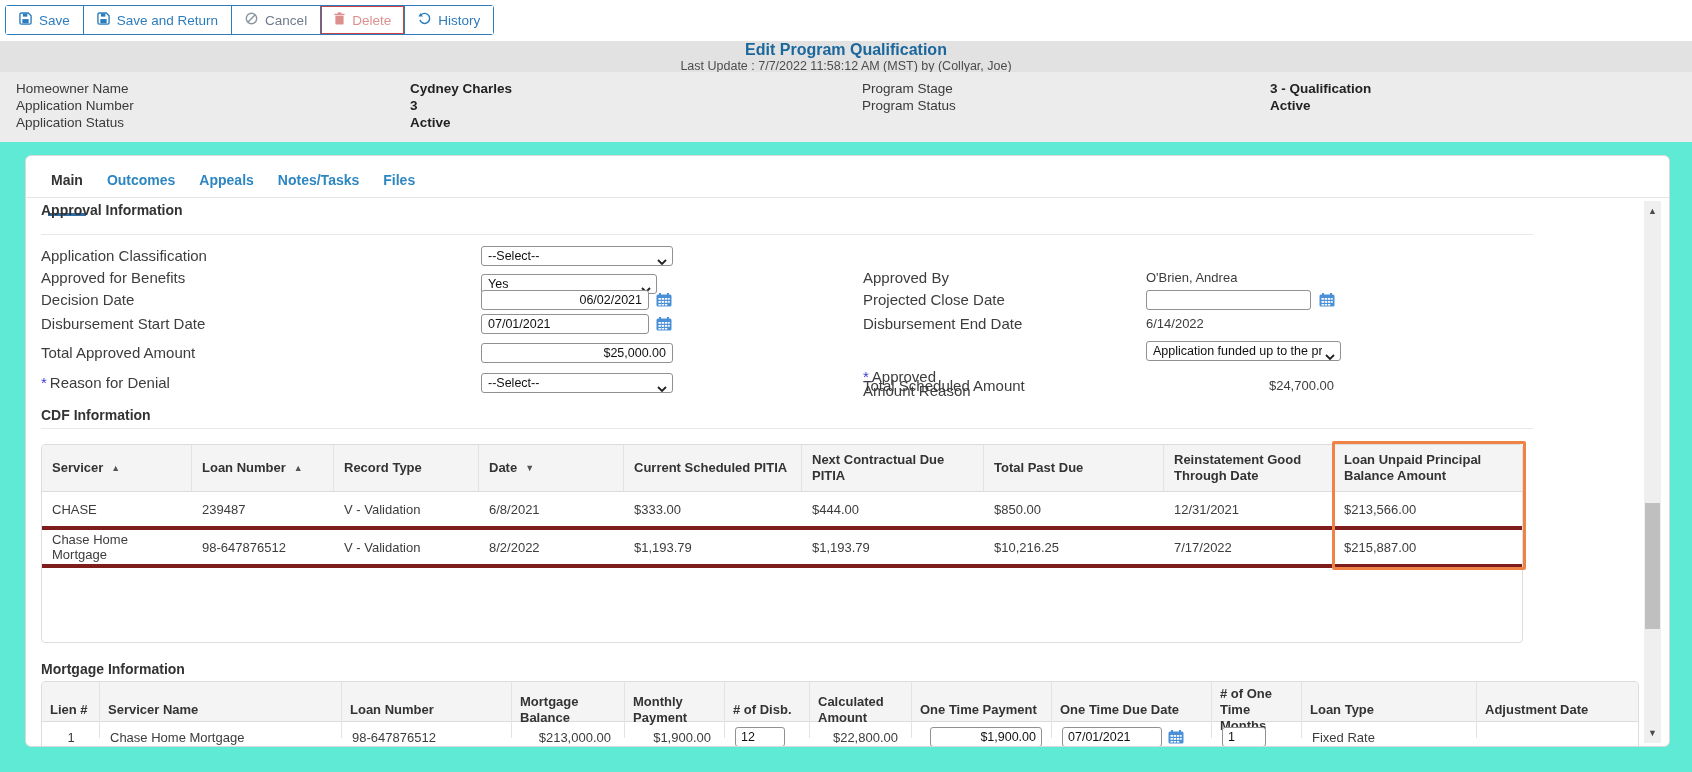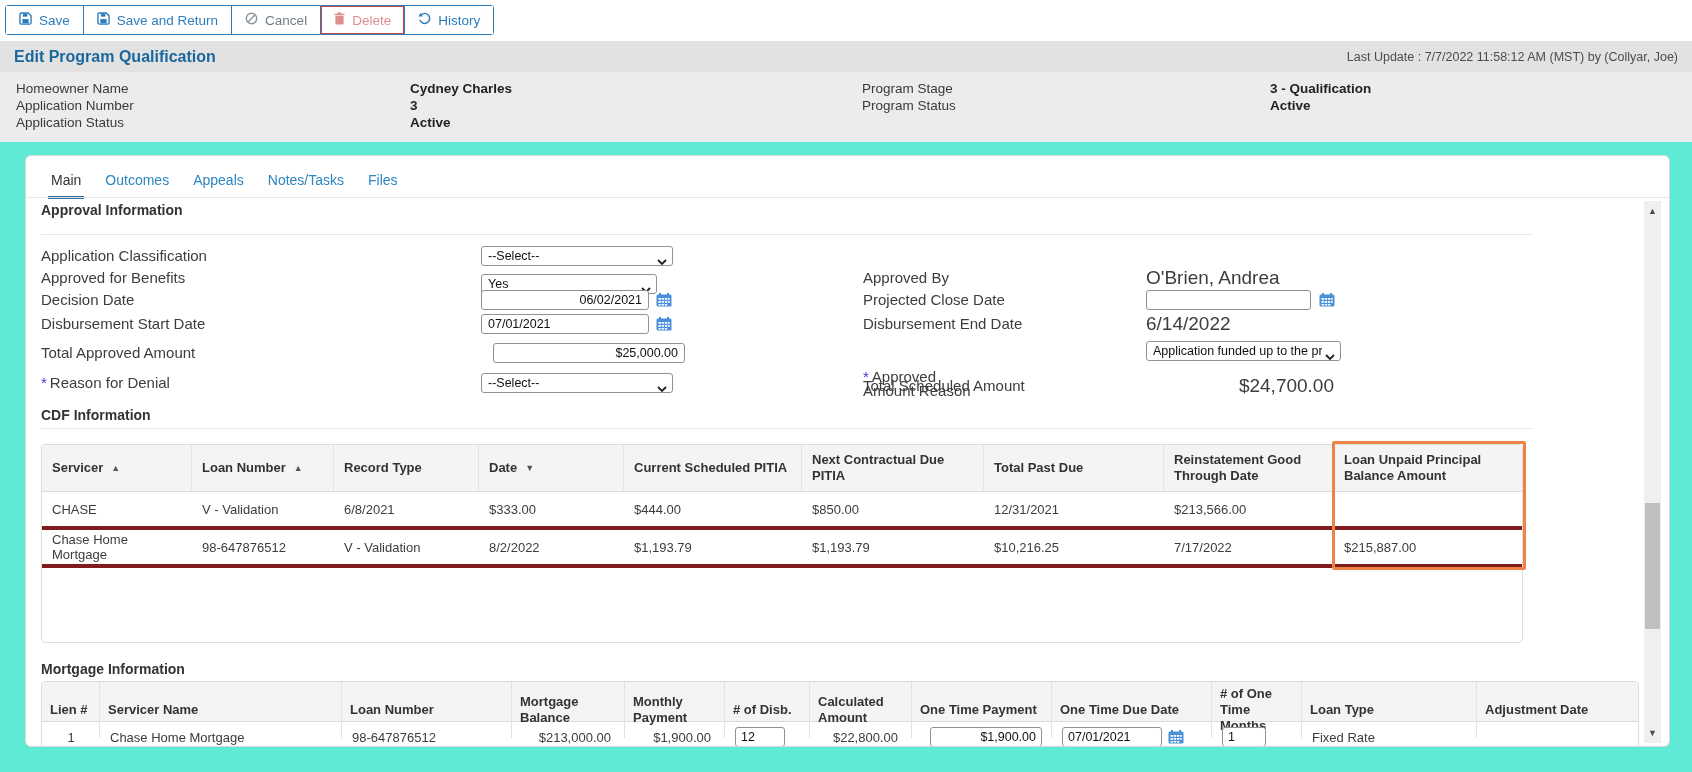--- a/index.html
+++ b/index.html
@@ -8,50 +8,50 @@
 
   
   .toolbar { position:absolute; top:0; left:0; right:0; height:41px; background:#fff; }
   .btn-group { position:absolute; top:5px; left:5px; display:flex; border:1px solid #2d7dbd; border-radius:3px; background:#fff; }
   .tb-btn { display:flex; align-items:center; gap:7px; padding:0 13px; height:28px; background:#fff; border:none; border-left:1px solid #2d7dbd; font-size:13.5px; color:#2d7dbd; font-family:inherit; cursor:pointer; }
   .tb-btn:first-child { border-left:none; }
   .tb-btn.gray { color:#6e7b8a; }
   .tb-btn.delete { color:#dd8f8d; box-shadow:inset 0 0 0 1px #cb4442; }
 
   
-  .titlebar { position:absolute; top:41px; left:0; right:0; height:31px; background:#e2e2e2; display:flex; align-items:center; justify-content:space-between; padding:0 14px; }
+  .titlebar { position:absolute; top:41px; left:0; right:0; height:31px; background:#e2e2e2; display:flex; align-items:center; justify-content:space-between; padding:0 14px;flex-direction:column; }
   .titlebar .title { color:#19679c; font-weight:bold; font-size:16px; }
   .titlebar .last-update { color:#4c4c4c; font-size:12.5px; }
 
   
   .infoband { position:absolute; top:72px; left:0; right:0; height:70px; background:#ececec; font-size:13.5px; color:#3a3a3a; }
   .info-col { position:absolute; top:8px; line-height:17px; }
   .info-col div { height:17px; }
   .info-values { font-weight:bold; color:#222; }
 
   
   .card { position:absolute; left:25px; top:155px; width:1645px; height:592px; background:#fff; border:1px solid #d9d9d9; border-radius:6px; overflow:hidden; }
 
   .tabs { position:absolute; top:10px; left:22px; display:flex; gap:18px; font-size:14px; }
-  .tab { padding:6px 3px 8px; color:#2e86c1; cursor:pointer; }
+  .tab { padding:6px 3px 25px; color:#2e86c1; cursor:pointer;font-weight:bold; }
   .tab.active { color:#333; border-bottom:3px solid #2e6da4; }
   .tabs-rule { position:absolute; top:41px; left:0; right:0; height:1px; background:#e6e6e6; }
 
   .sec-h { position:absolute; font-weight:bold; font-size:14px; color:#333; }
   .rule { position:absolute; height:1px; background:#e8e8e8; }
 
   .flabel { position:absolute; font-size:15px; color:#3d3d3d; line-height:20px; }
-  .ftext  { position:absolute; font-size:19px; color:#3d3d3d; line-height:20px; }
+  .ftext  { position:absolute; font-size:13px; color:#3d3d3d; line-height:20px; }
   .req { color:#3b3bd8; margin-right:3px; }
 
   .sel { position:absolute; height:20px; background:#fff; border:1px solid #919191; border-radius:3px; display:flex; align-items:center; padding:0 18px 0 6px; font-size:12.5px; color:#111; cursor:pointer; }
   .sel .sel-txt { white-space:nowrap; overflow:hidden; flex:1; }
   .sel .chev { position:absolute; right:5px; top:7px; }
   .inp { position:absolute; height:20px; border:1px solid #919191; border-radius:3px; font-size:12.5px; color:#111; padding:0 6px; font-family:inherit; background:#fff; }
-  .inp.right { text-align:right;margin-left:12px; }
+  .inp.right { text-align:right; }
   .cal { position:absolute; width:16px; height:14px; cursor:pointer; }
 
   
   .tbl { position:absolute; border:1px solid #ddd; border-radius:4px; background:#fff; overflow:hidden; }
   .thead { display:grid; background:#f4f4f4; border-bottom:1px solid #dcdcdc; }
   .th { padding:7px 10px; font-size:13px; font-weight:bold; color:#333; border-right:1px solid #e3e3e3; display:flex; align-items:center; line-height:16px; }
   .th:last-child { border-right:none; }
   .trow { display:grid; border-bottom:4px solid #7f1d1d; }
   .td { padding:0 10px; font-size:13px; color:#3c3c3c; display:flex; align-items:center; }
   .td.right { justify-content:flex-end; padding-right:14px; }
@@ -297,20 +297,21 @@
           </div>
         <div class="th">
             <span>Reinstatement Good Through Date</span>
           </div>
         <div class="th">
             <span>Loan Unpaid Principal Balance Amount</span>
           </div>
       </div>
       <div class="trow" style="grid-template-columns:150px 142px 145px 145px 178px 182px 180px 170px 188px;height:38px;">
         <div class="td">CHASE</div>
+        <div class="td">239487</div>
         <div class="td">V - Validation</div>
         <div class="td">6/8/2021</div>
         <div class="td">$333.00</div>
         <div class="td">$444.00</div>
         <div class="td">$850.00</div>
         <div class="td">12/31/2021</div>
         <div class="td">$213,566.00</div>
       </div>
       <div class="trow" style="grid-template-columns:150px 142px 145px 145px 178px 182px 180px 170px 188px;height:38px;">
         <div class="td">Chase Home Mortgage</div>

